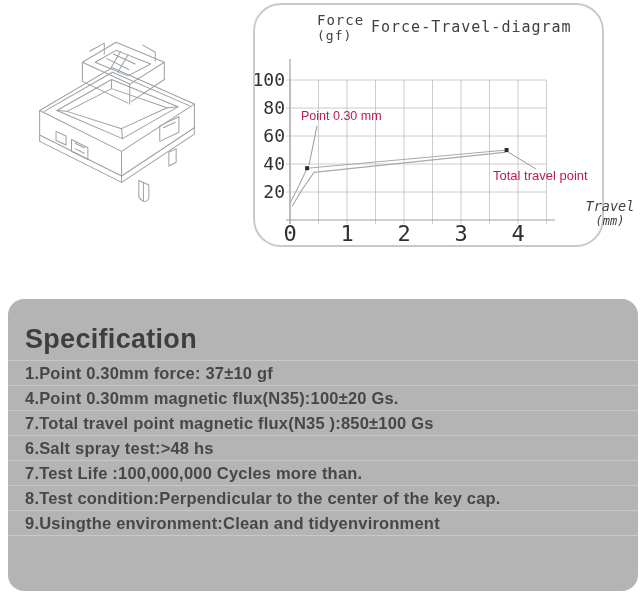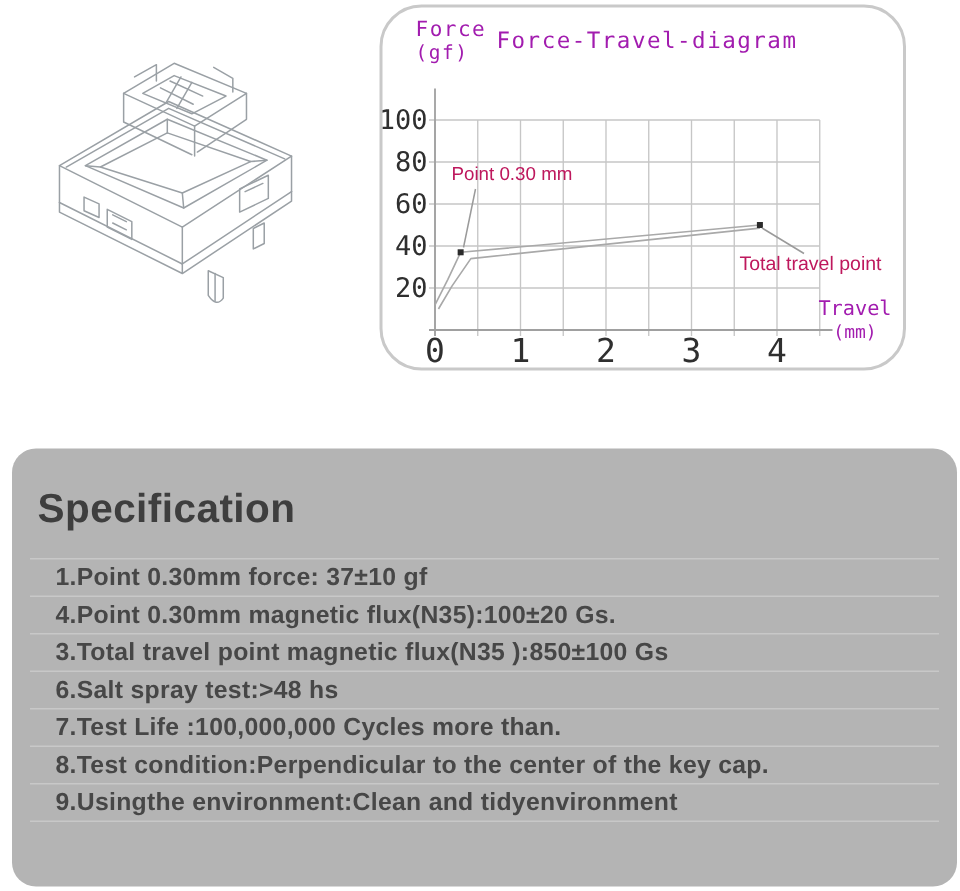--- a/index.html
+++ b/index.html
@@ -15,41 +15,41 @@
   
   .switch-art{position:absolute;left:26px;top:24px;width:182px;height:182px;}
   .switch-art svg{width:100%;height:100%;}
   .switch-art path{fill:none;stroke:var(--line-art);stroke-width:1.1;
                    stroke-linejoin:round;stroke-linecap:round;}
 
   
   .chart-panel{position:absolute;left:253px;top:3px;width:351px;height:244px;
                border:2px solid var(--panel-border);border-radius:28px;
                background:#ffffff;box-sizing:border-box;}
-  .chart-panel .mono{font-family:"DejaVu Sans Mono",monospace;color:#a21caf;}
+  .chart-panel .mono{font-family:"DejaVu Sans Mono",monospace;color:#404040;margin-left:40px;}
   .force-label{position:absolute;left:22px;top:7px;font-size:14px;line-height:16px;
                letter-spacing:1px;}
   .force-label .unit{font-size:13px;}
   .chart-title{position:absolute;left:76px;top:13px;font-size:15px;
                letter-spacing:1px;white-space:nowrap;}
   .travel-label{position:absolute;left:286px;top:194px;width:58px;text-align:center;
-                font-size:13.5px;line-height:15px;}
+                font-size:13.5px;line-height:15px;font-style:italic;}
   .travel-label .unit{font-size:12px;}
   .chart-canvas{position:absolute;left:0;top:0;}
   .anno{position:absolute;font-size:12.5px;color:#be185d;white-space:nowrap;
         font-family:"Liberation Sans",sans-serif;}
   .anno-point{left:46px;top:104px;}
   .anno-total{left:238px;top:163px;font-size:13px;}
 
   
   .spec-panel{position:absolute;left:8px;top:299px;width:630px;height:292px;
               background:var(--spec-bg);border-radius:16px;overflow:hidden;}
   .spec-title{padding:7px 0 5px 17px;font-size:27px;font-weight:bold;
               color:#3e3e3e;letter-spacing:0.3px;margin-top:18px;}
-  .spec-list{margin:12px;padding:0;list-style:none;}
+  .spec-list{margin:0;padding:0;list-style:none;}
   .spec-list li{height:24px;line-height:24px;padding-left:17px;
                 border-top:1px solid var(--spec-divider);
                 font-size:16.5px;font-weight:bold;color:var(--spec-text);
                 letter-spacing:0.2px;white-space:nowrap;}
   .spec-list li:last-child{border-bottom:1px solid var(--spec-divider);}
 </style>
 </head>
 <body>
 
 <div class="stage">
@@ -132,21 +132,21 @@
     </div>
     <div class="anno anno-point">Point 0.30 mm</div>
     <div class="anno anno-total">Total travel point</div>
   </div>
 
   <div class="spec-panel">
     <div class="spec-title">Specification</div>
     <ul class="spec-list">
         <li>1.Point 0.30mm force: 37±10 gf</li>
         <li>4.Point 0.30mm magnetic flux(N35):100±20 Gs.</li>
-        <li>3.Total travel point magnetic flux(N35 ):850±100 Gs</li>
+        <li>7.Total travel point magnetic flux(N35 ):850±100 Gs</li>
         <li>6.Salt spray test:&gt;48 hs</li>
         <li>7.Test Life :100,000,000 Cycles more than.</li>
         <li>8.Test condition:Perpendicular to the center of the key cap.</li>
         <li>9.Usingthe environment:Clean and tidyenvironment</li>
       </ul>
   </div>
 
 </div>
 
 </body></html>

